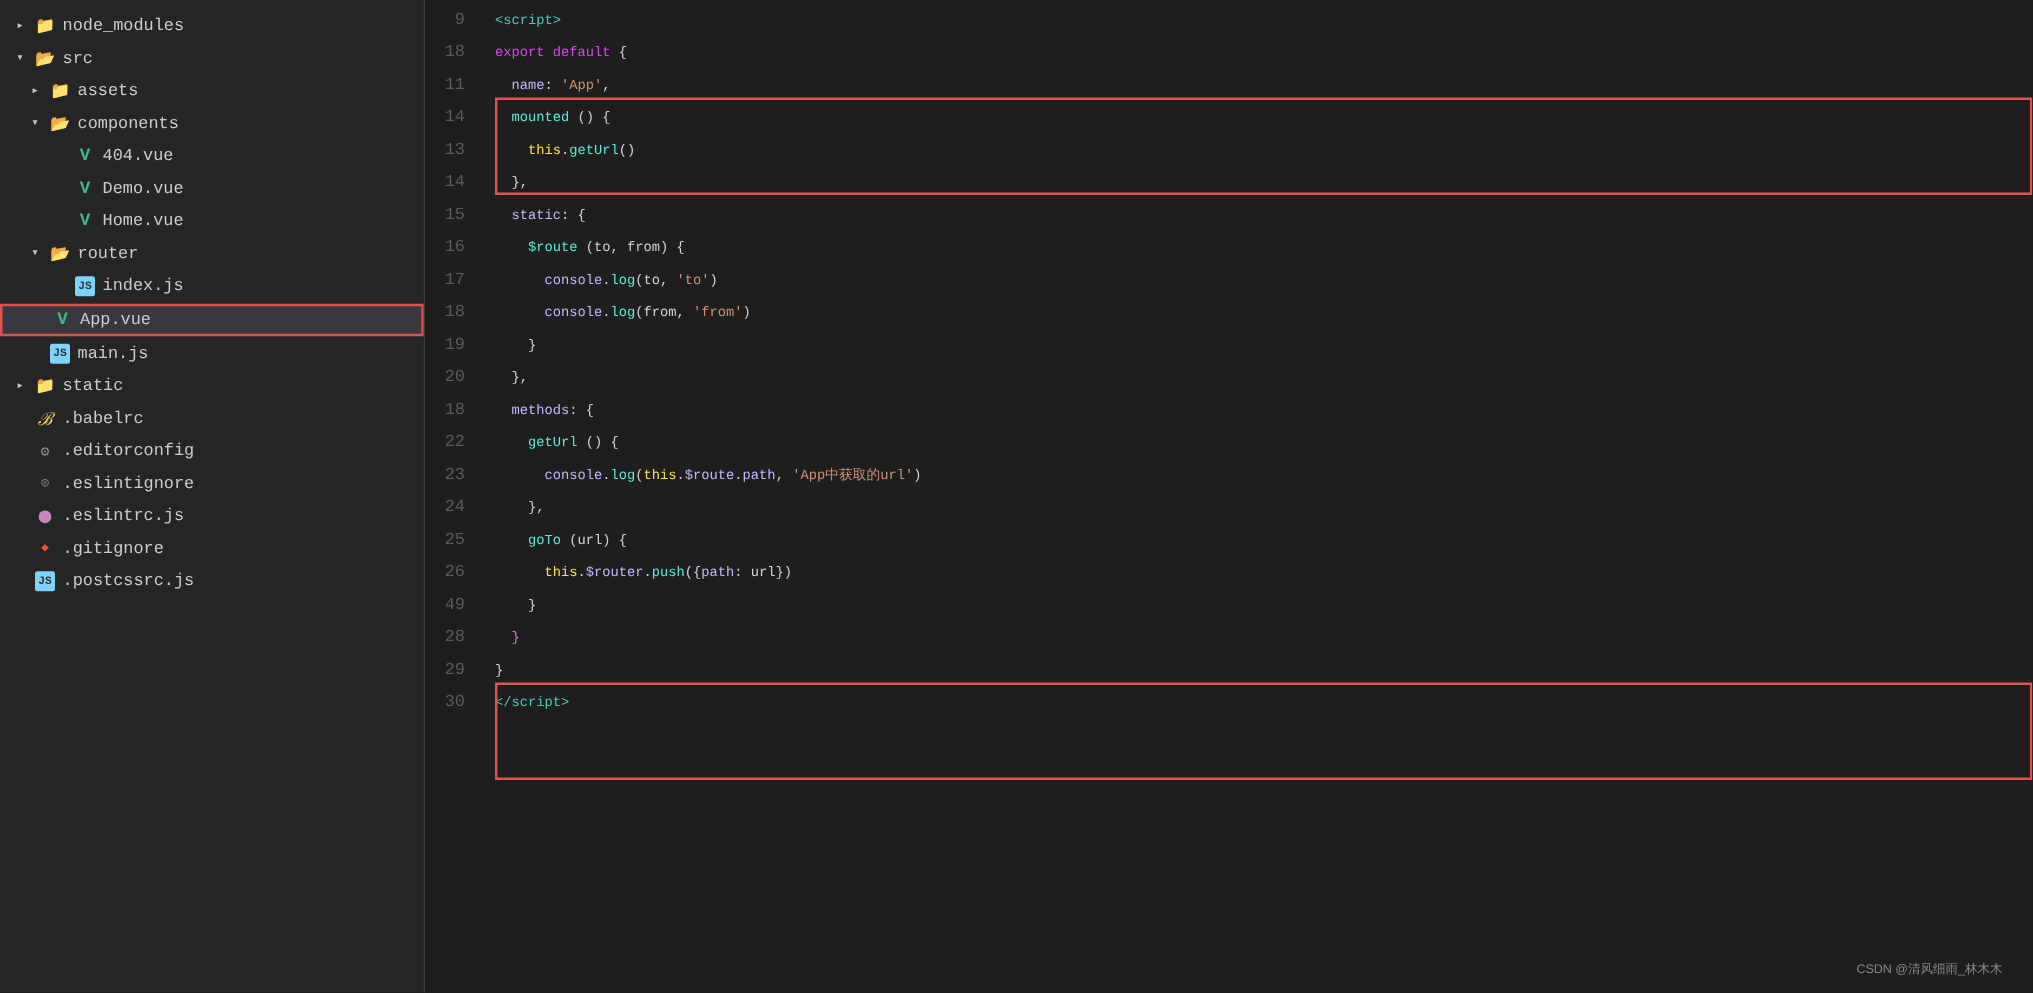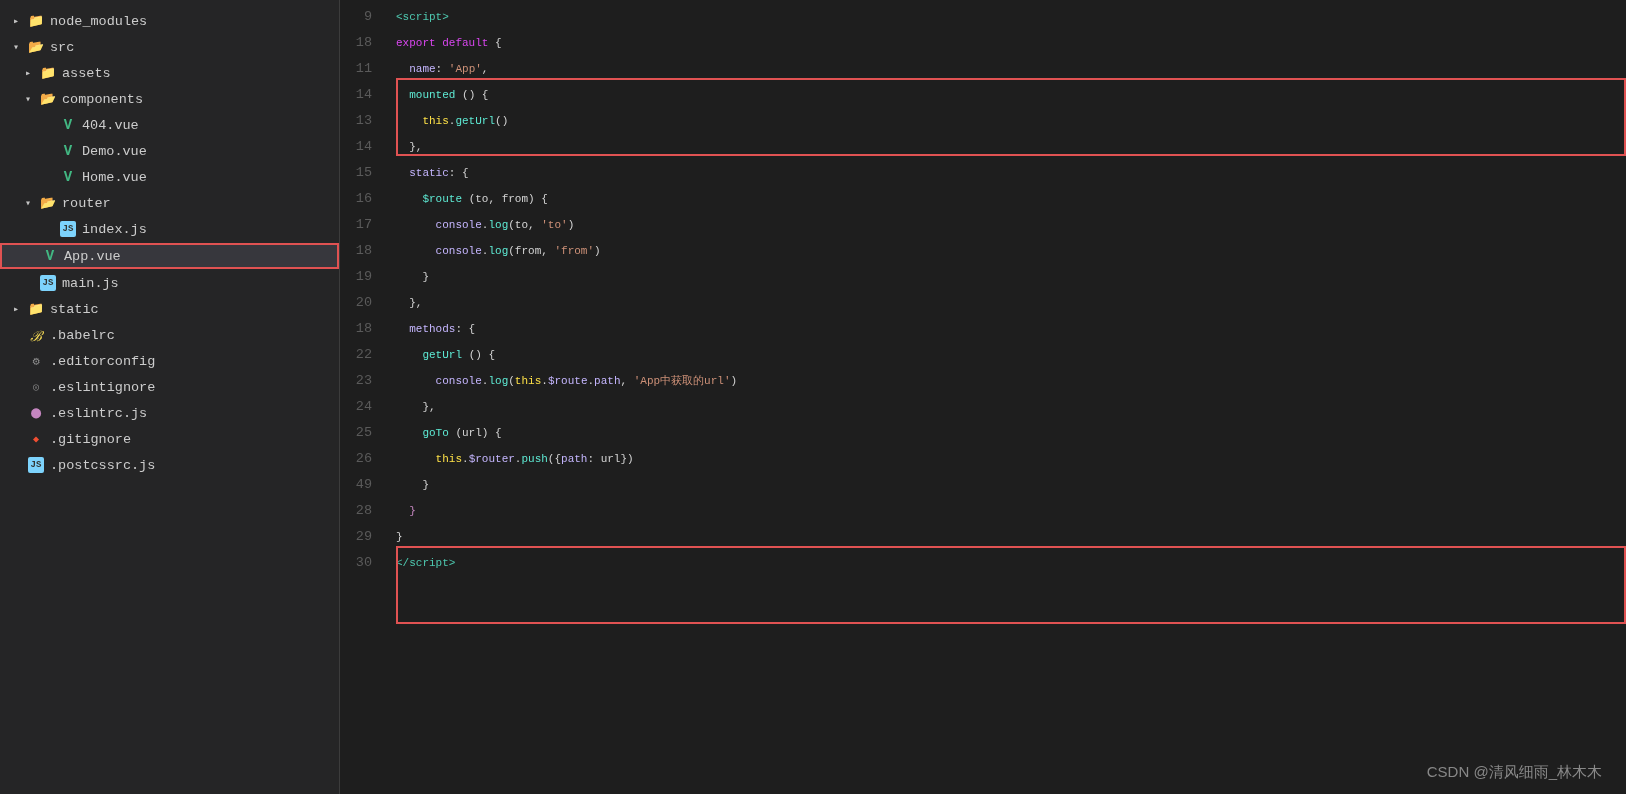--- a/index.html
+++ b/index.html
@@ -187,21 +187,21 @@
     .purple { color: #c586c0; }
     .blue { color: #fde047; }
     .light-blue { color: #c4b5fd; }
 
     
     .watermark {
       position: fixed;
       bottom: 12px;
       right: 24px;
       color: #888;
-      font-size: 15px;
+      font-size: 10px;
       font-family: sans-serif;
     }
 
     
     ::-webkit-scrollbar { width: 8px; height: 8px; }
     ::-webkit-scrollbar-track { background: #1e1e1e; }
     ::-webkit-scrollbar-thumb { background: #424242; border-radius: 4px; }
   </style>
 </head>
 <body>

